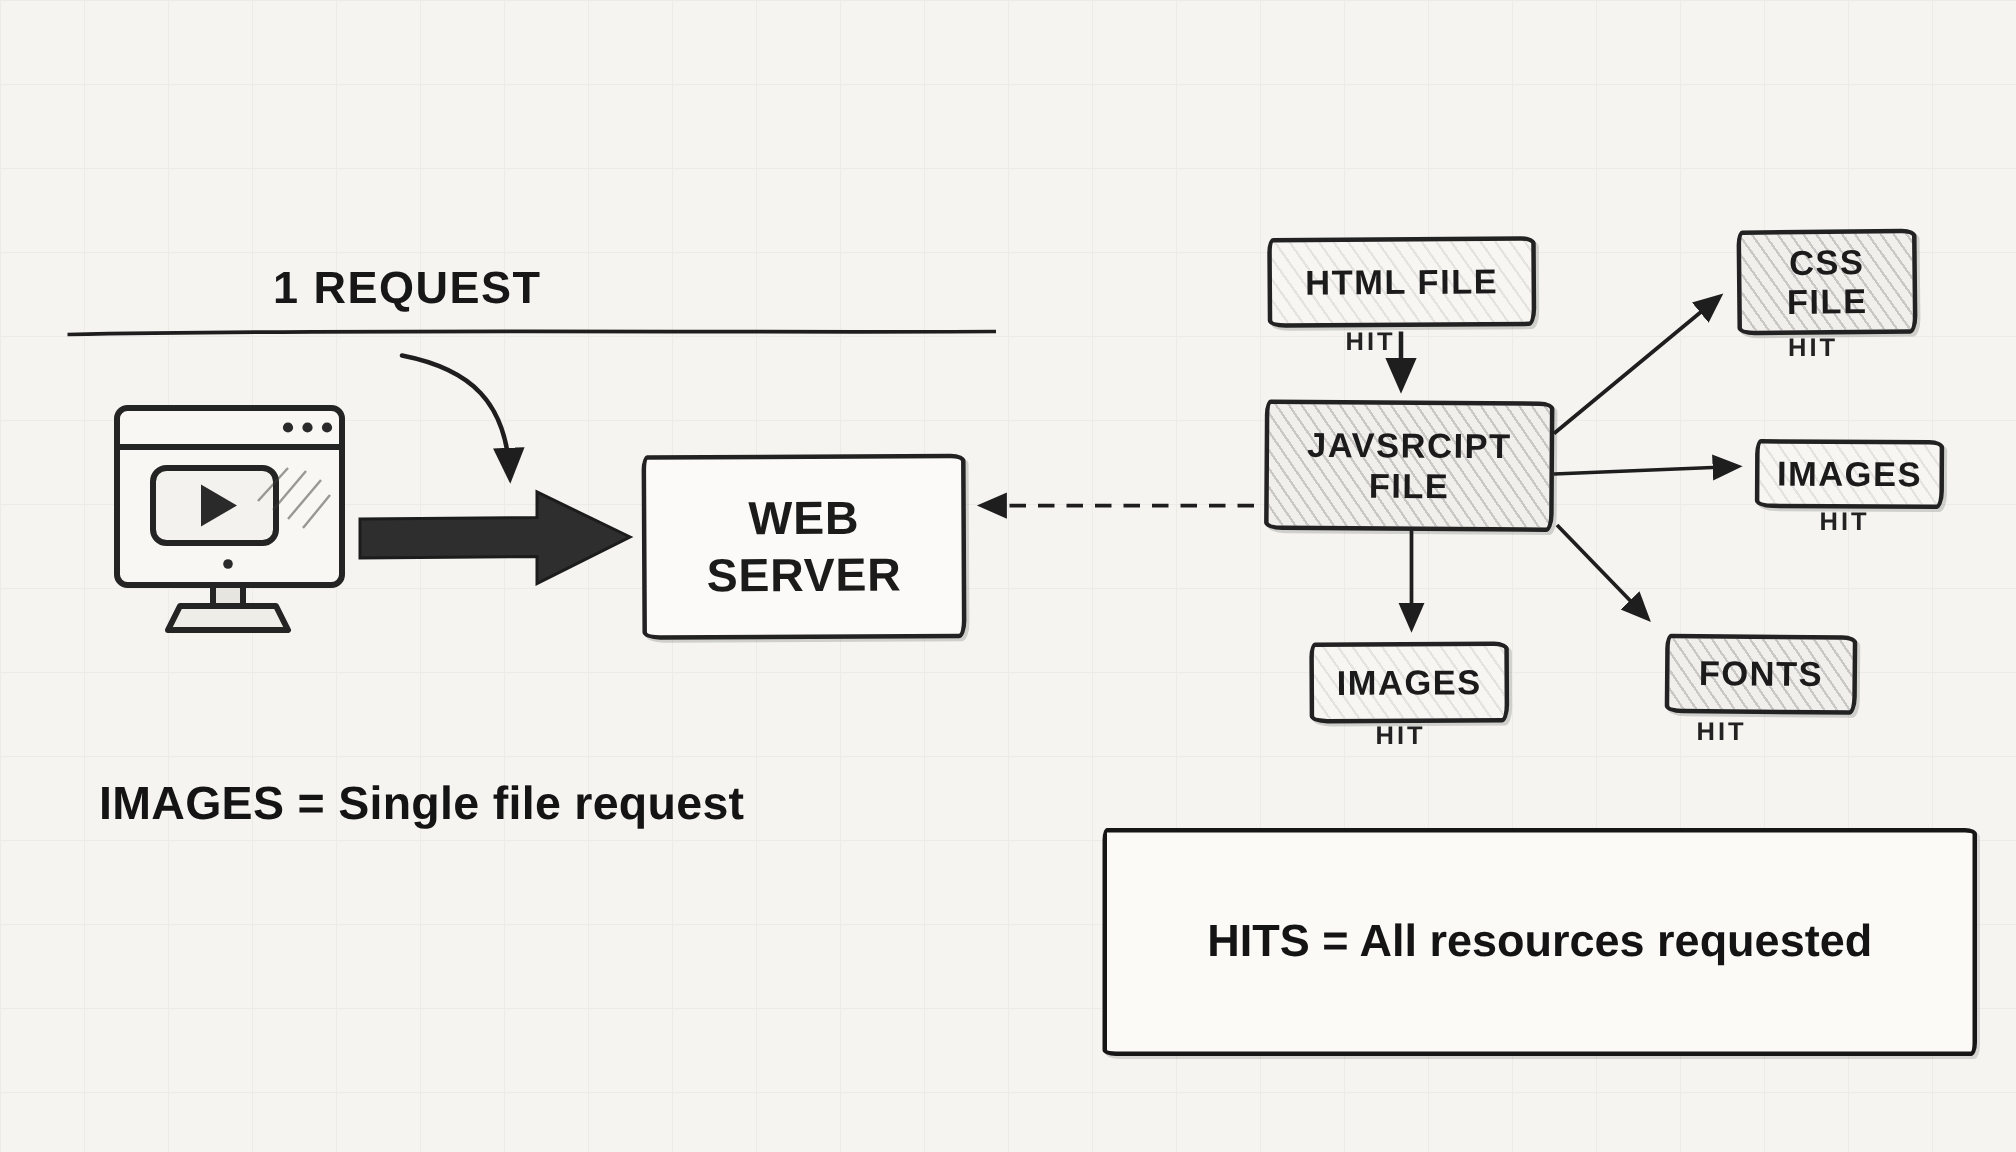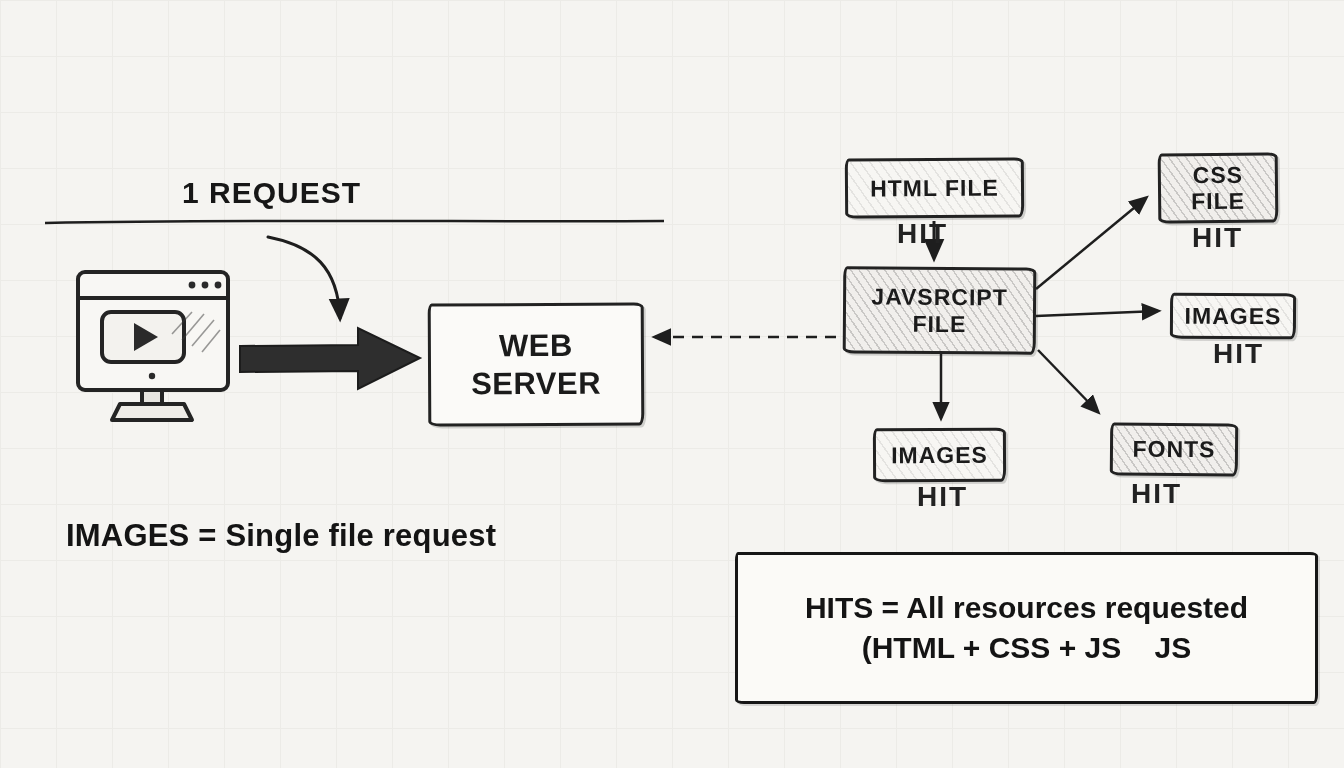--- a/index.html
+++ b/index.html
@@ -33,21 +33,21 @@
     background-color:#f1efec;
   }
   .hatch-light{
     background-image:repeating-linear-gradient(55deg,
       rgba(60,60,60,.10) 0px, rgba(60,60,60,.10) 1.5px,
       transparent 1.5px, transparent 8px);
     background-color:#f7f6f3;
   }
   .box-label{font-size:23px;letter-spacing:1px;line-height:1.15;padding:2px 6px;}
   .hit{
-    font-size:28px;font-weight:bold;letter-spacing:2px;color:#222;
+    font-size:17px;font-weight:bold;letter-spacing:2px;color:#222;
   }
   .server-box{
     width:210px;height:117px;transform:rotate(-0.3deg);
     border-width:3px;
   }
   .server-label{font-size:31px;line-height:1.2;letter-spacing:.5px;width:160px;}
   .caption{
     font-size:31px;font-weight:bold;color:#141414;letter-spacing:.2px;
   }
   .hits-box{
@@ -149,16 +149,15 @@
 
   <div class="abs sketch-box hatch" style="left:1110px;top:423px;width:122px;height:47px;transform:rotate(0.5deg);">
     <span class="box-label">FONTS</span>
   </div>
   <div class="abs hit" style="left:1131px;top:478px;">HIT</div>
 
   <div class="abs caption" style="left:66px;top:518px;">IMAGES = Single file request</div>
 
   <div class="abs hits-box" style="left:735px;top:552px;">
     <div class="hits-line">HITS = All resources requested</div>
-    <div class="hits-line">(HTML + CSS + JS    JS</div>
   </div>
 
 </div>
 
 </body></html>

